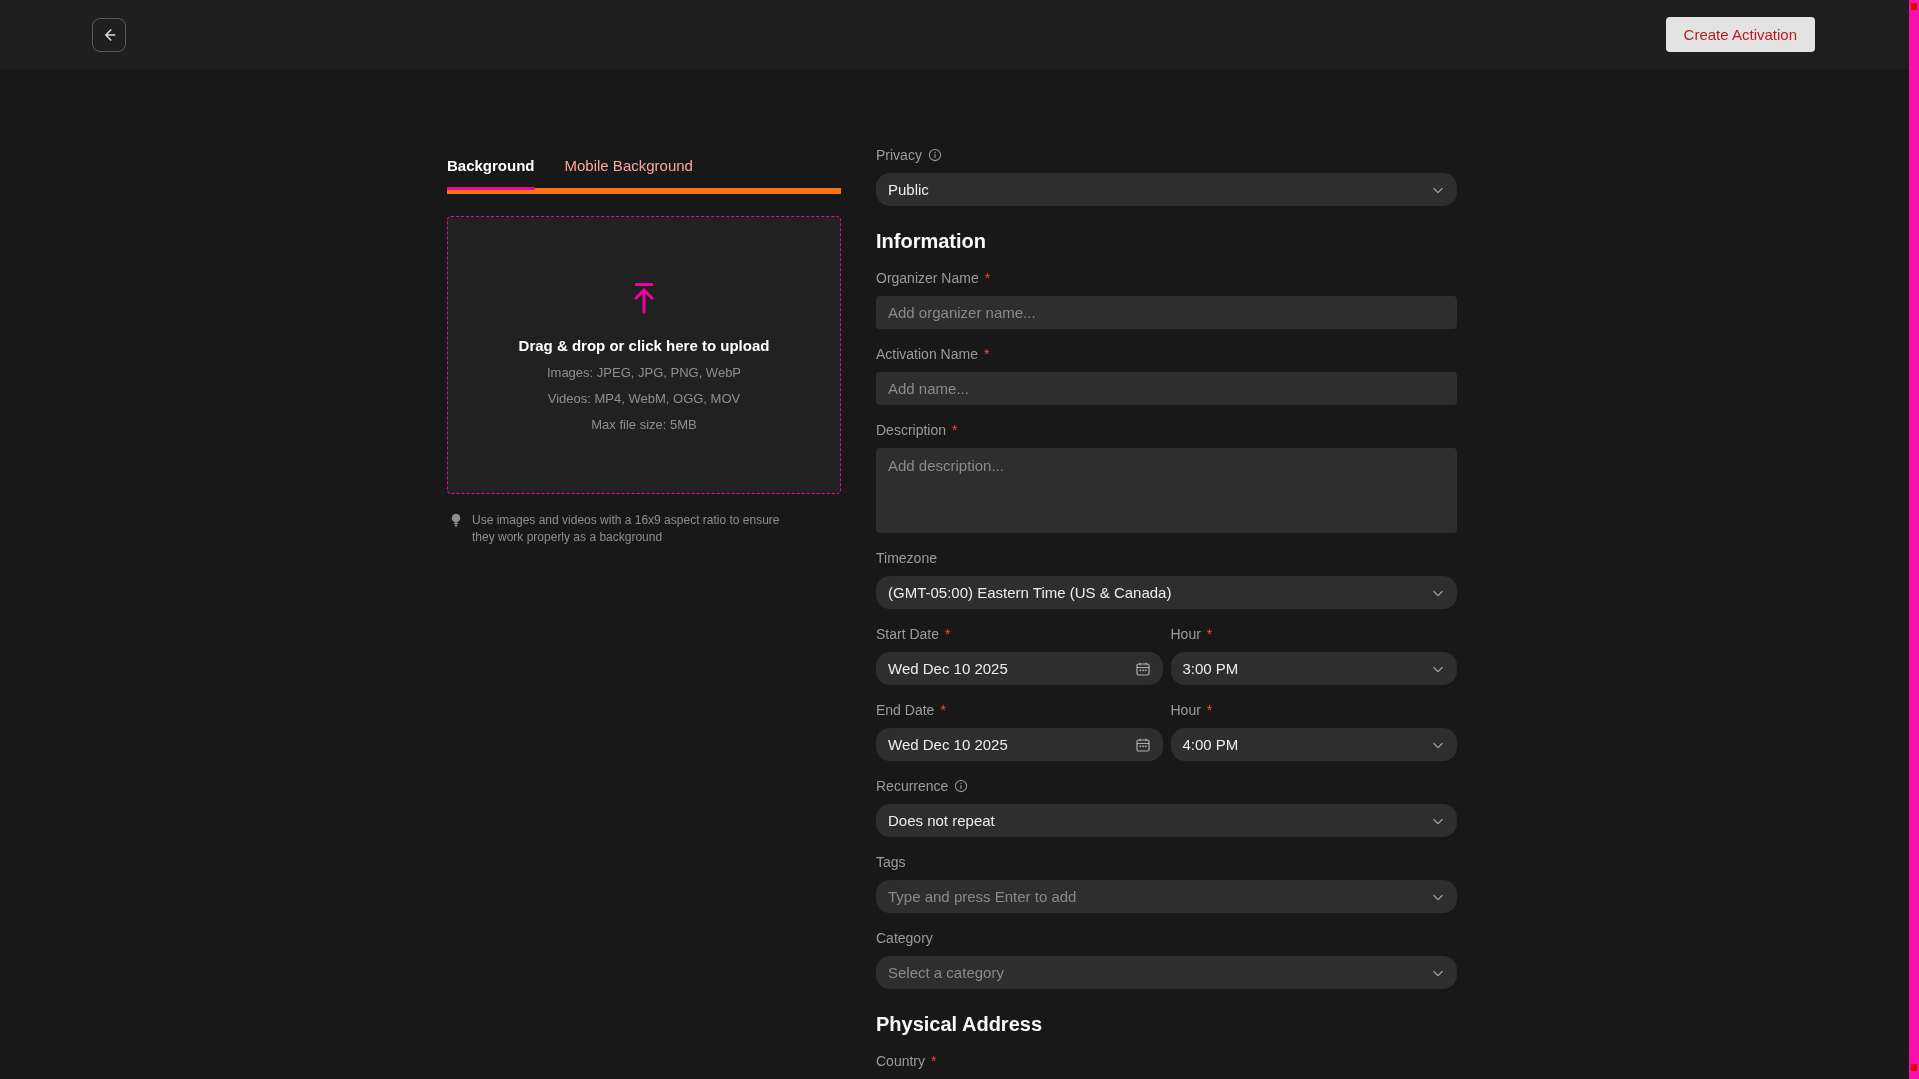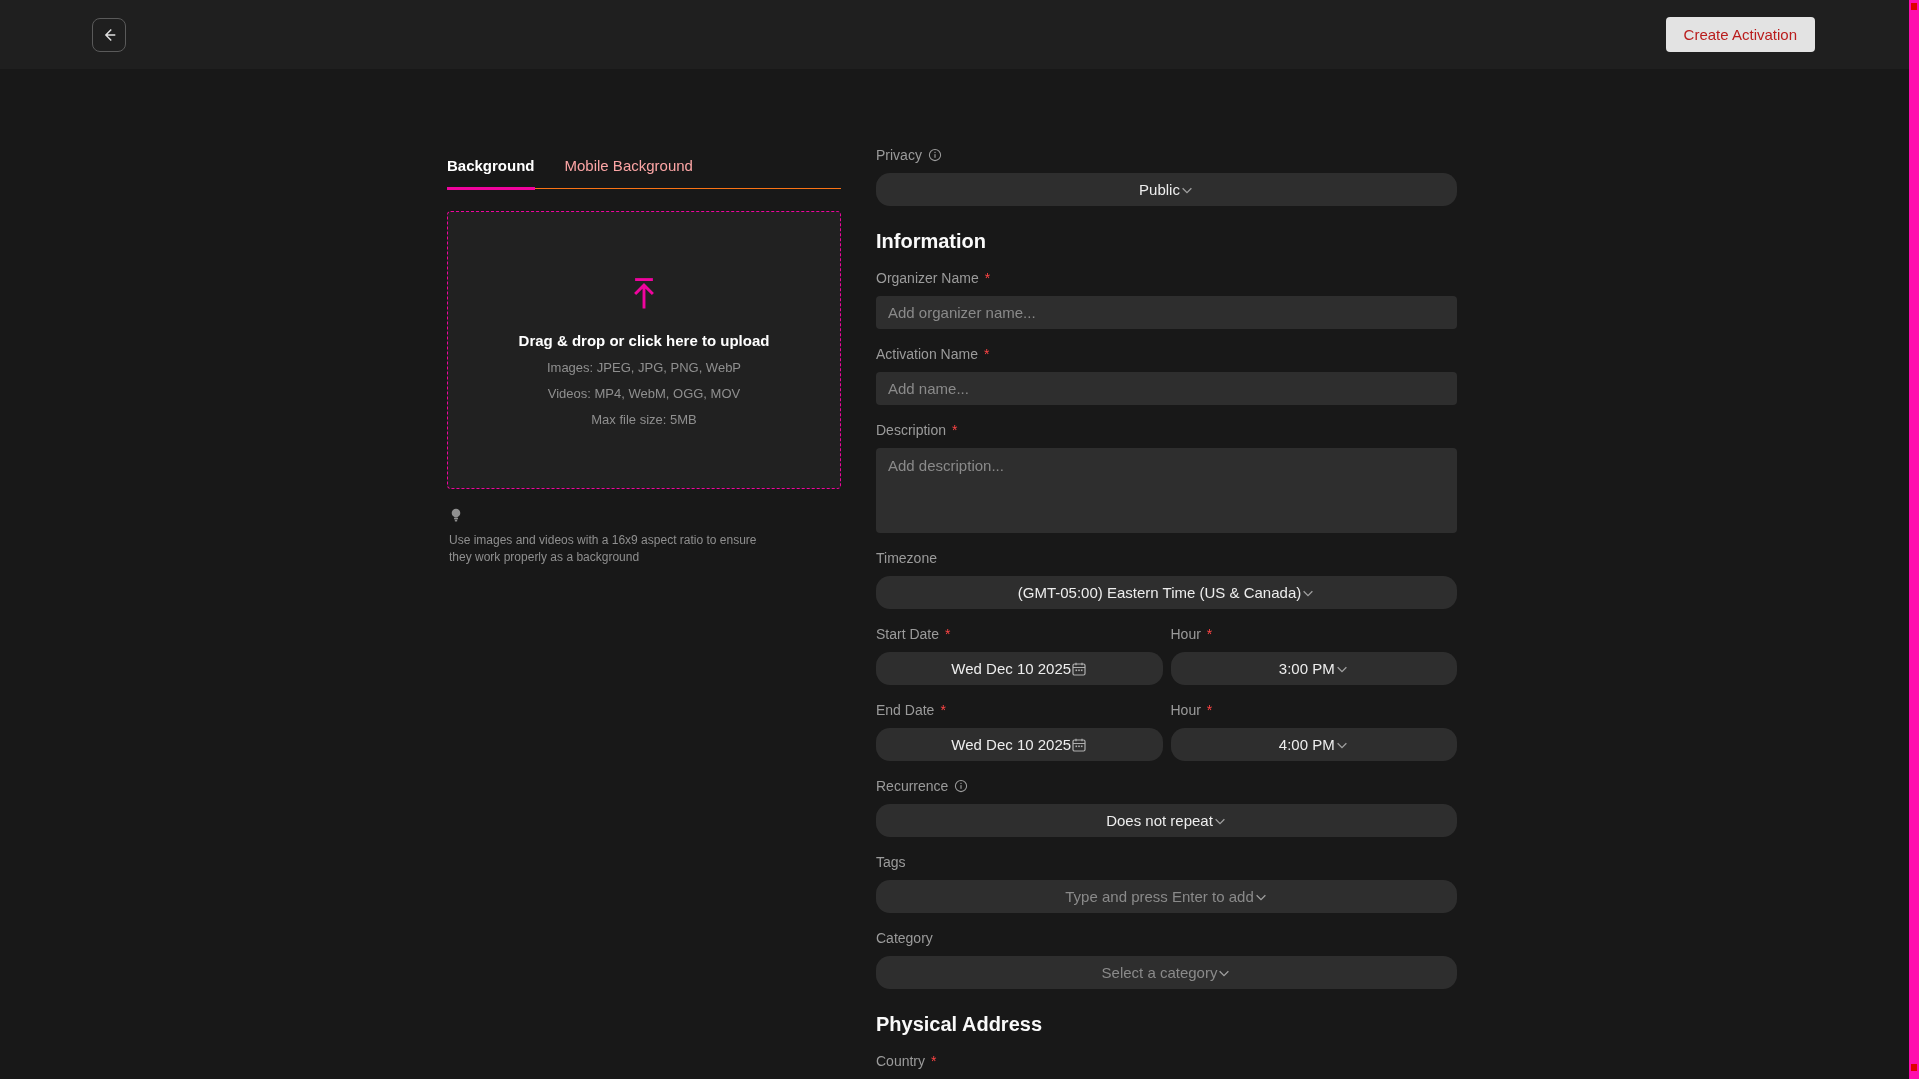--- a/index.html
+++ b/index.html
@@ -39,21 +39,21 @@
     font-family: inherit;
     cursor: default;
   }
 
   
   .content { display: flex; margin-left: 447px; gap: 35px; }
   .media-col { width: 394px; margin-top: 88px; }
   .form-col  { width: 581px; margin-top: 78px; }
 
   
-  .tabs { display: flex; gap: 30px; border-bottom: 1px solid #f97316; align-items: flex-end; }
+  .tabs { display: flex; gap: 30px; border-bottom: 6px solid #f97316; align-items: flex-end; }
   .tab {
     font-size: 15px; color: #fca5a5;
     padding-bottom: 13px; cursor: pointer;
     border-bottom: 3px solid transparent;
     margin-bottom: -2px;
   }
   .tab.active { color: #ffffff; font-weight: bold; border-bottom-color: var(--accent, #f0049e); }
 
   
   .dropzone {
@@ -64,41 +64,41 @@
     border-radius: 4px;
     display: flex; flex-direction: column;
     align-items: center; justify-content: center;
     text-align: center;
     cursor: pointer;
   }
   .dz-title { font-size: 15px; font-weight: bold; color: #ffffff; margin-top: 18px; }
   .dz-line  { font-size: 13px; color: #8f8f8f; margin-top: 11px; }
   .dz-line:first-of-type { margin-top: 14px; }
 
-  .tip { display: flex; gap: 9px; margin-top: 18px; padding-left: 2px; align-items: flex-start; flex-direction: column; }
+  .tip { display: flex; gap: 9px; margin-top: 18px; padding-left: 2px; align-items: flex-start; }
   .tip-text { font-size: 12px; color: #8f8f8f; line-height: 1.45; max-width: 330px; }
 
   
   .row2 { display: flex; gap: 8px; }
   .row2 .field { flex: 1; }
   .label-row {
     display: flex; align-items: center; gap: 6px;
     font-size: 14px; color: #9b9b9b;
     margin-bottom: 10px;
   }
   .req { color: var(--required, #ff4545); }
   .field-block { margin-top: 17px; }
   h2.section { font-size: 20px; color: #fafafa; font-weight: bold; }
   .mt24 { margin-top: 24px; }
 
   .select, .date-input {
     height: 33px;
     background: var(--input-bg, #2e2e2e);
     border-radius: 14px;
-    display: flex; align-items: center; justify-content: center;
+    display: flex; align-items: center; justify-content: space-between;
     padding: 0 12px;
     font-size: 15px;
     color: #ededed;
     cursor: pointer;
     width: 100%;
   }
   .value { color: #ededed; }
   .ph { color: #8a8a8a; }
 
   input.text-input {

